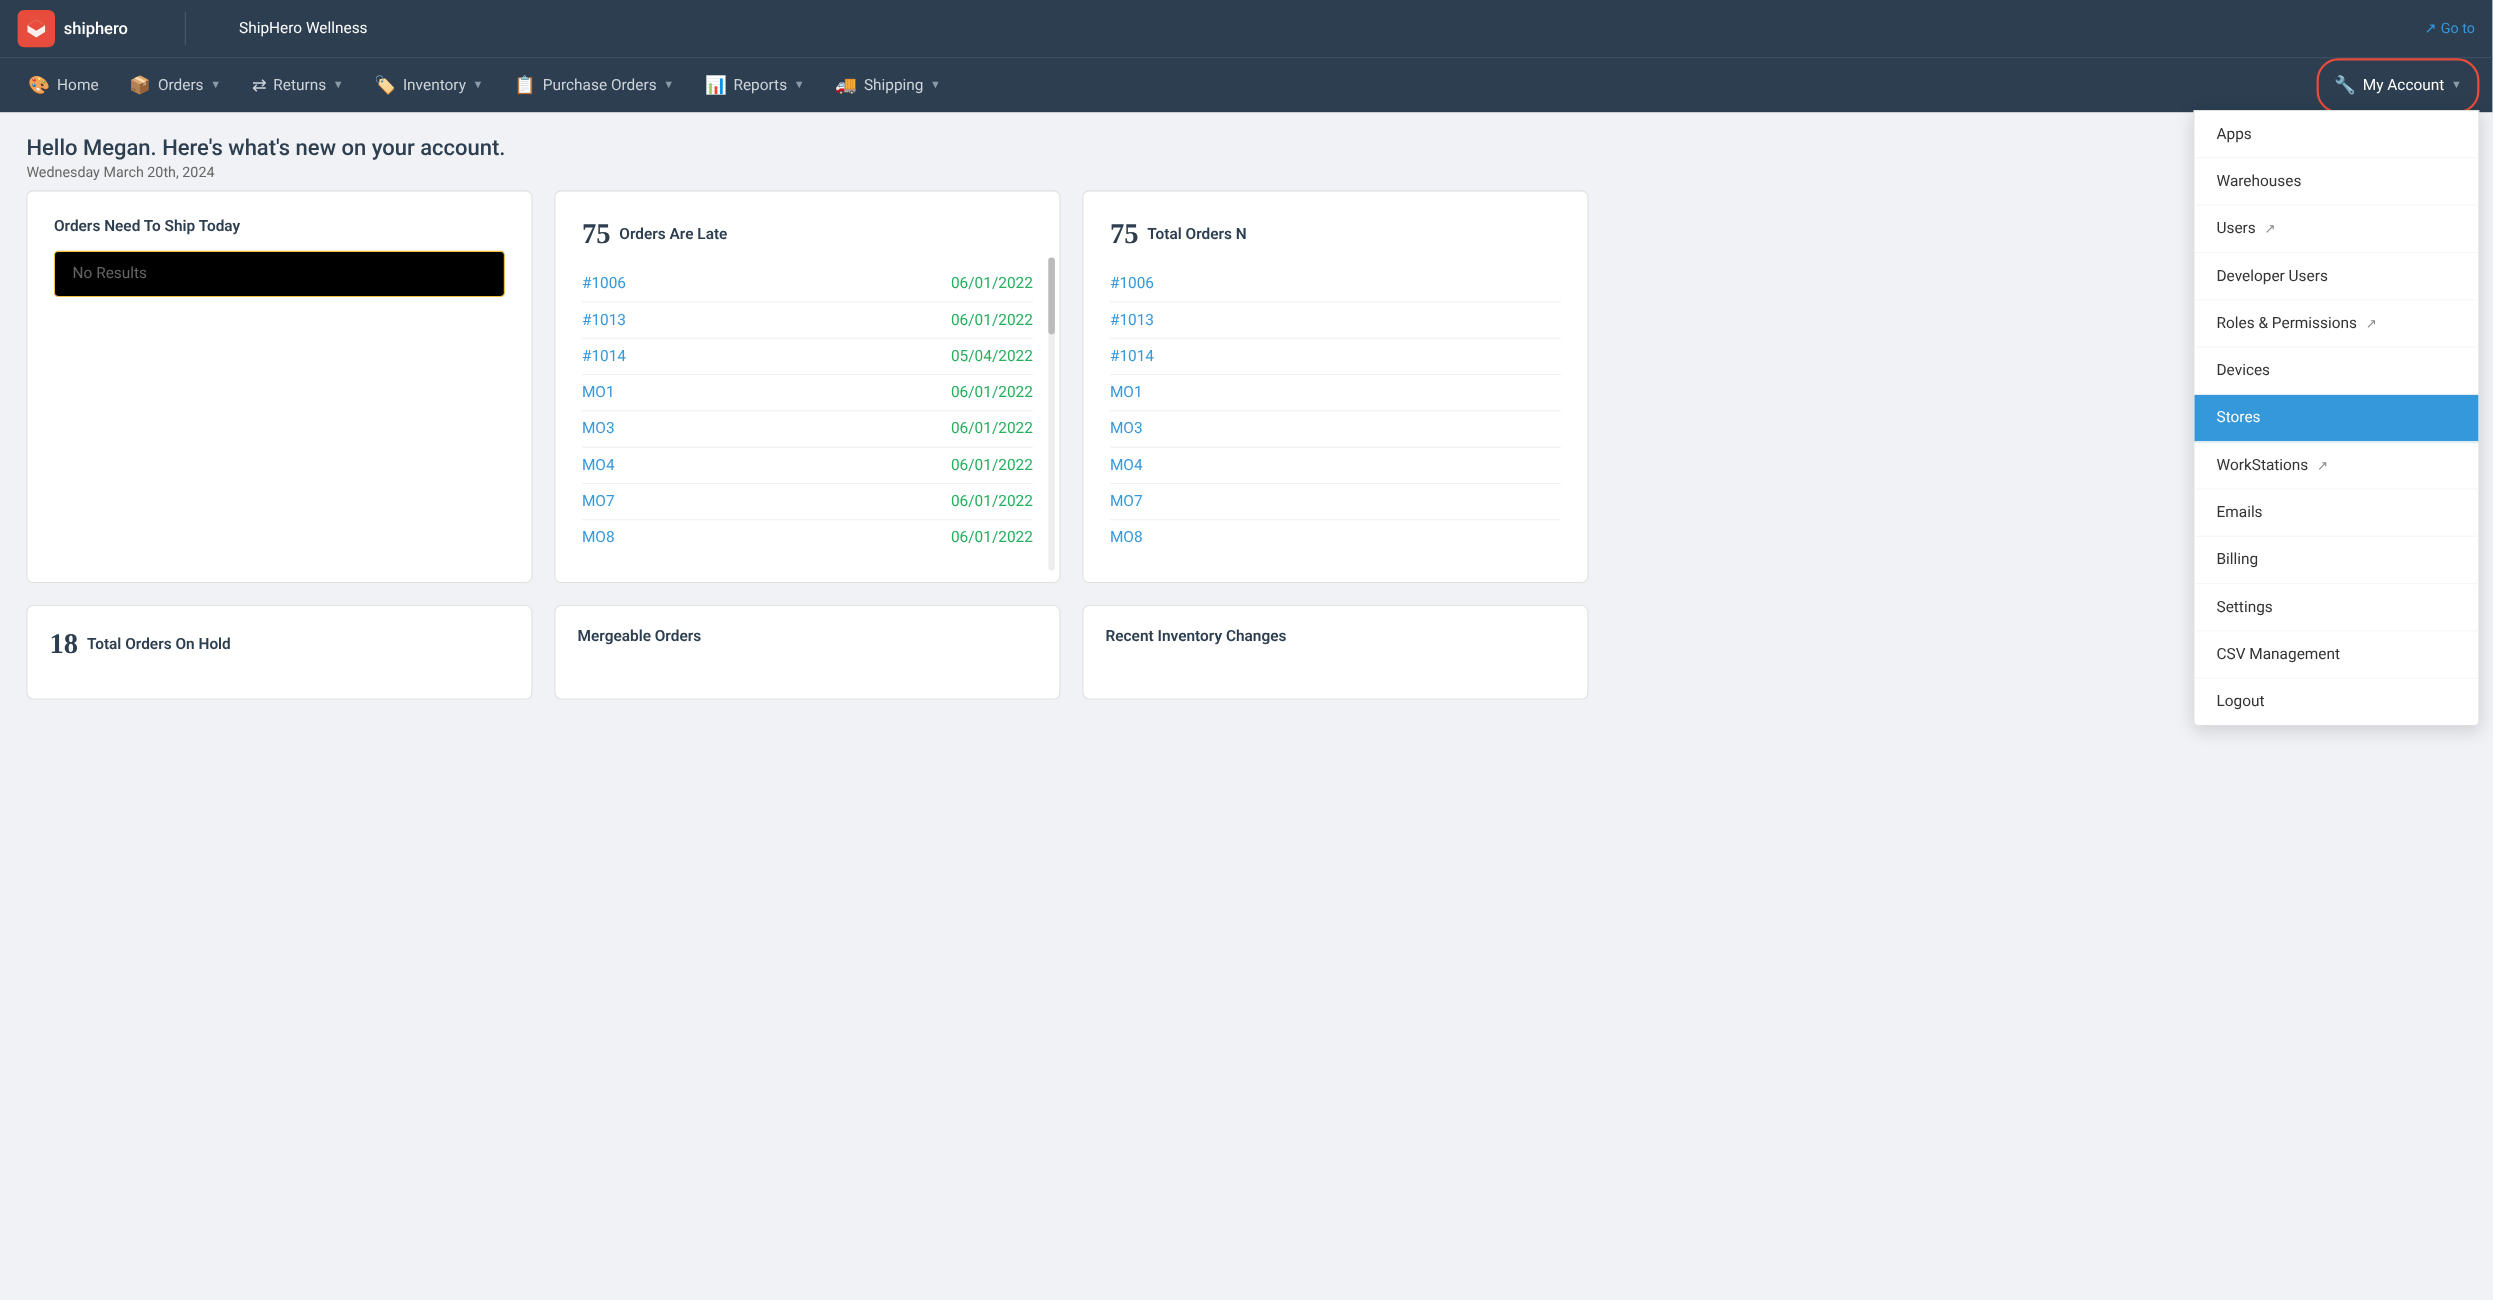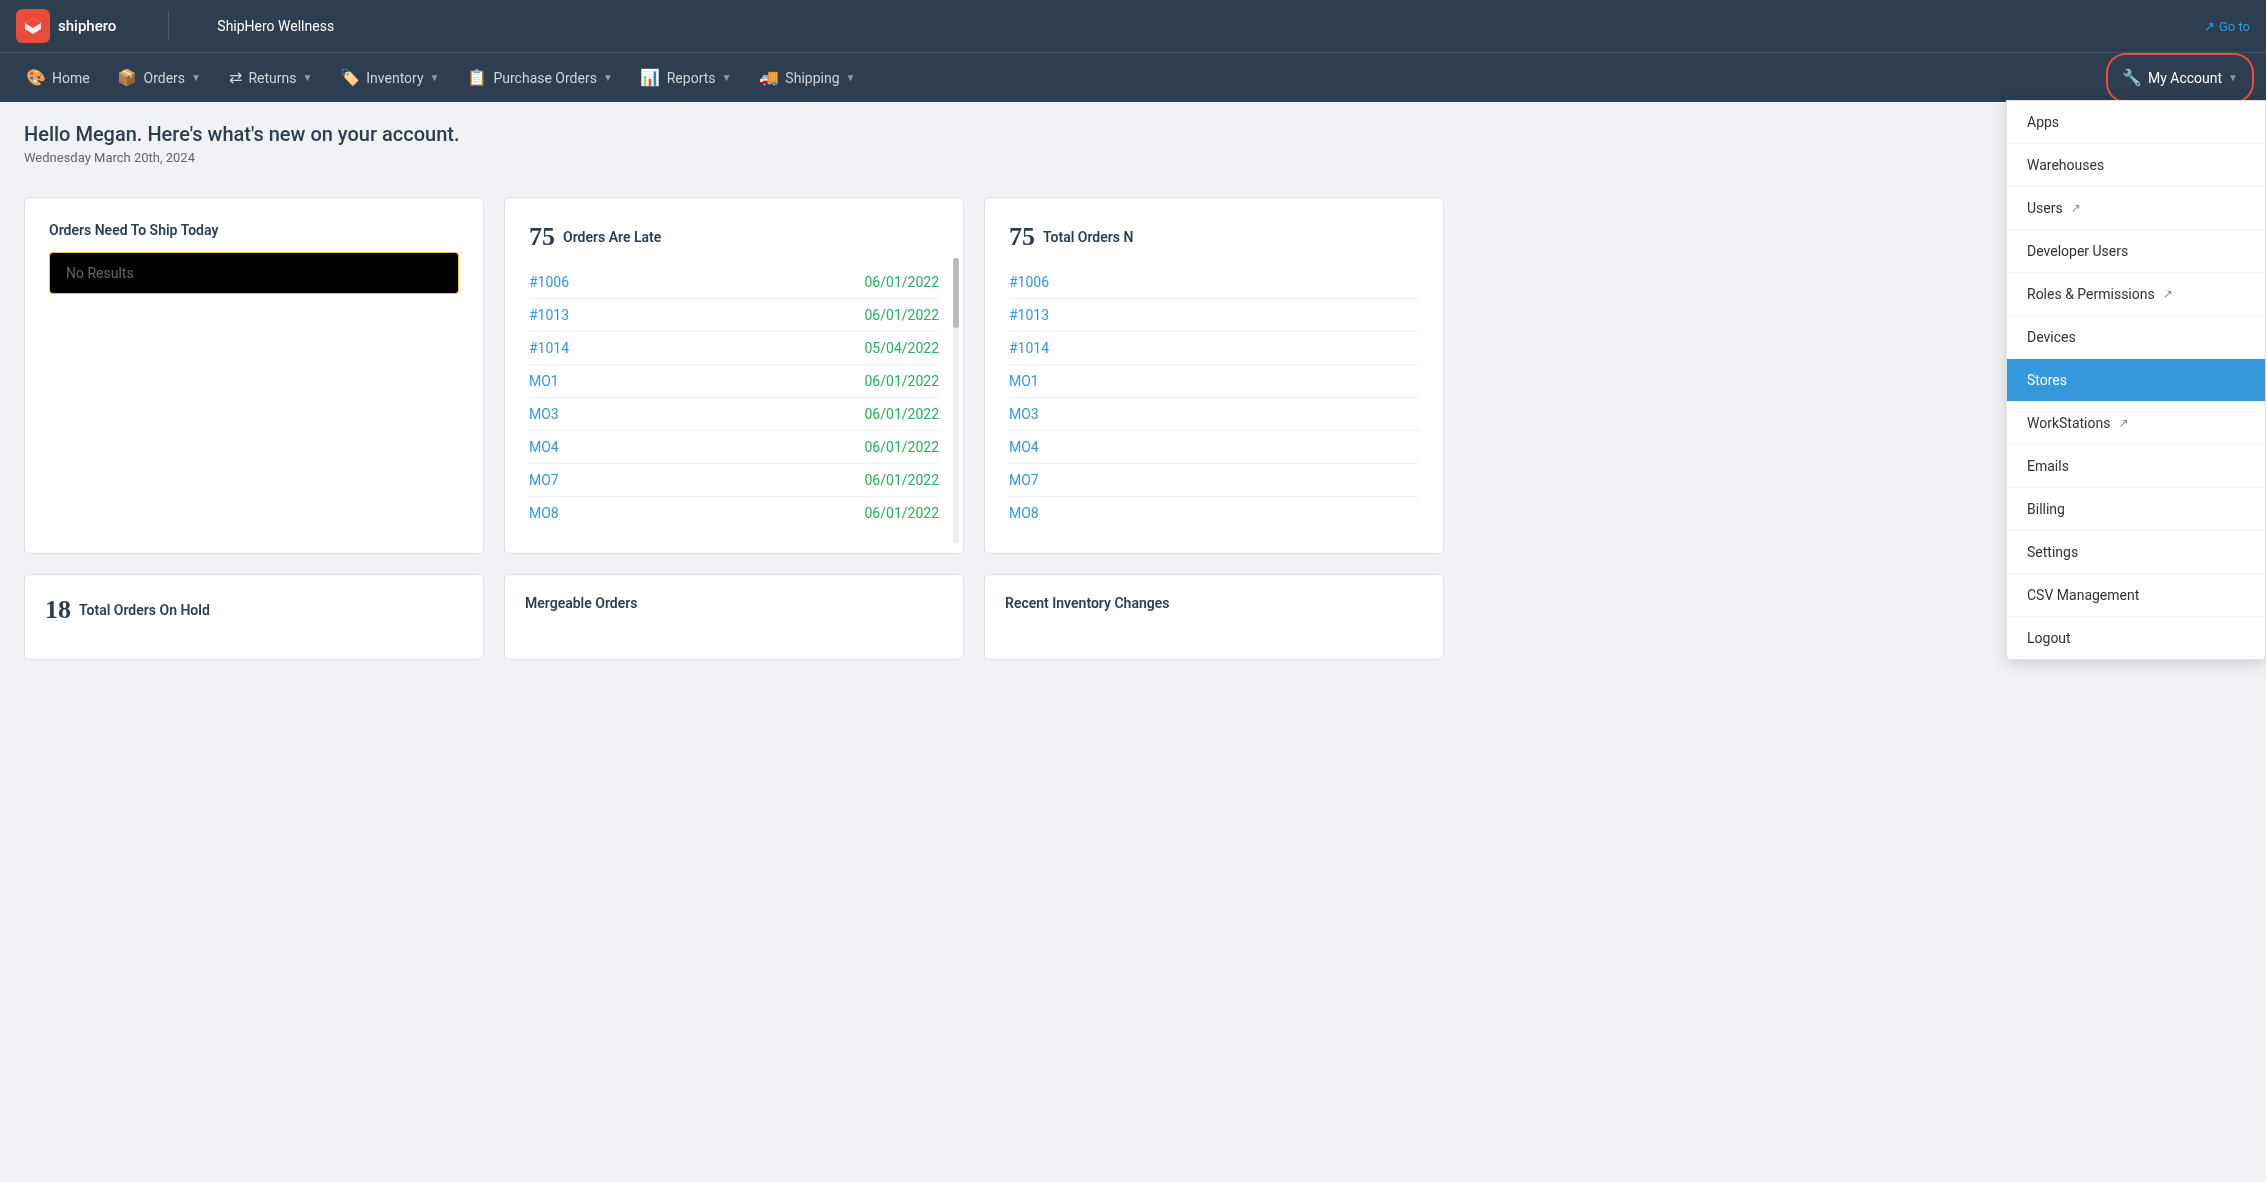--- a/index.html
+++ b/index.html
@@ -101,21 +101,21 @@
     }
     .greeting-title {
       font-size: 20px;
       font-weight: 500;
       color: #2c3e50;
       margin-bottom: 4px;
     }
     .greeting-date {
       font-size: 13px;
       color: #666;
-      margin-bottom: 32px;
+      margin-bottom: 8px;
     }
 
     
     .cards-row {
       display: flex;
       gap: 20px;
       margin-bottom: 20px;
     }
     .card {
       background: white;
@@ -163,21 +163,21 @@
       font-size: 14px;
     }
     .order-row:last-child { border-bottom: none; }
     .order-link { color: #3498db; text-decoration: none; }
     .order-date { color: #27ae60; }
 
     
     .dropdown-overlay {
       position: fixed;
       top: 100px;
-      right: 0;
+      right: 12px;
       width: 260px;
       background: white;
       border: 1px solid #e0e0e0;
       box-shadow: 0 4px 16px rgba(0,0,0,0.15);
       z-index: 200;
       border-radius: 0 0 4px 4px;
     }
     .dropdown-item {
       padding: 13px 20px;
       font-size: 14px;

